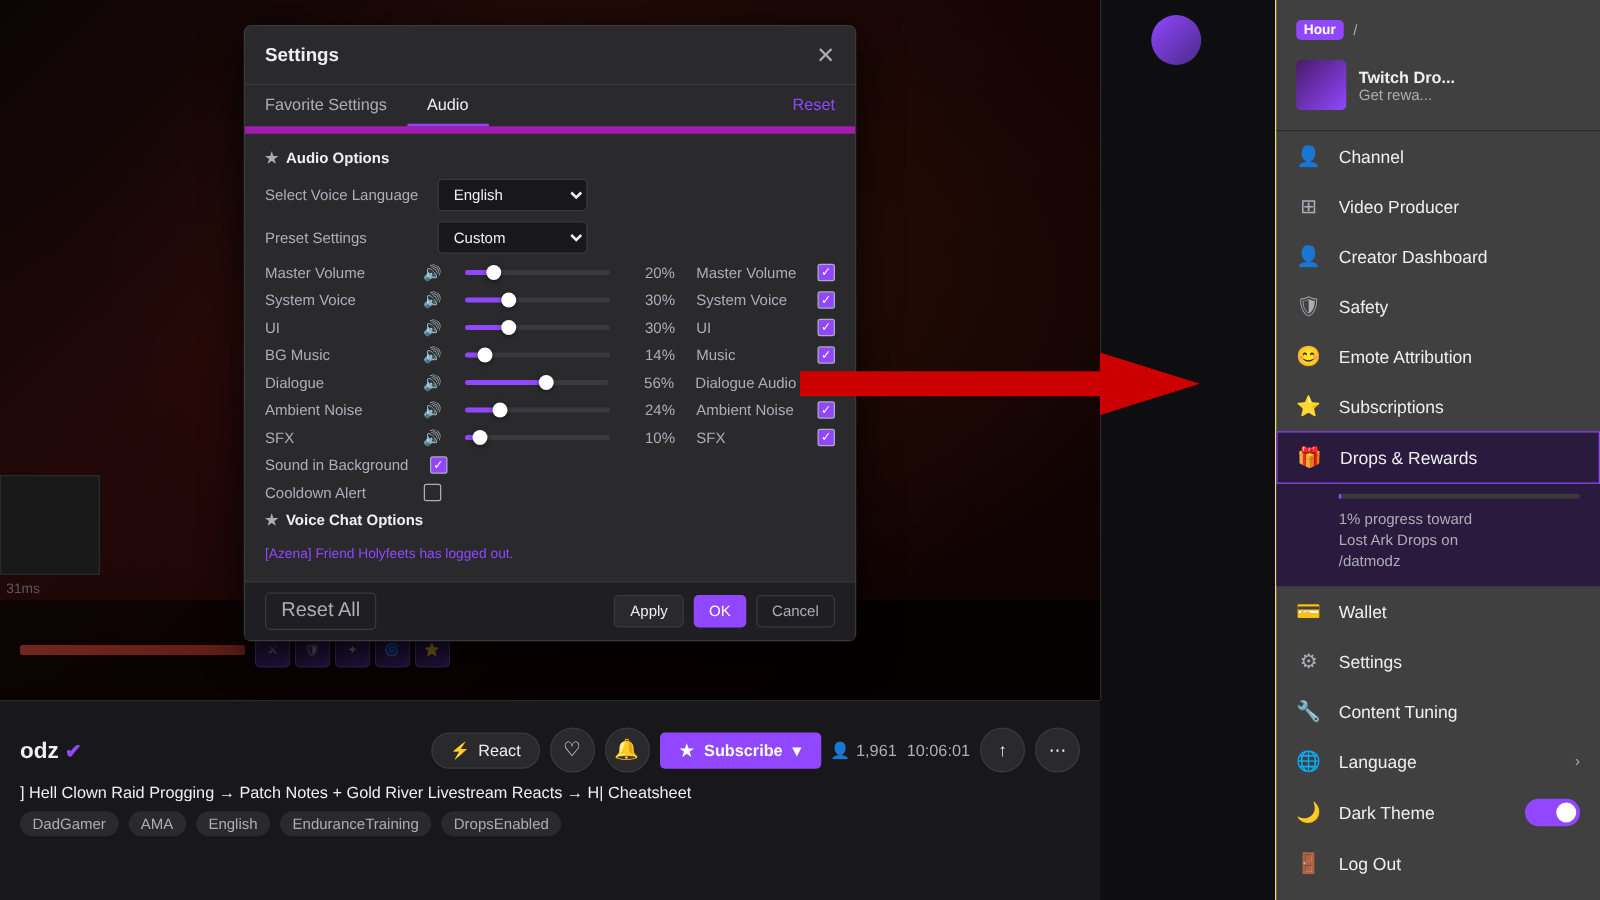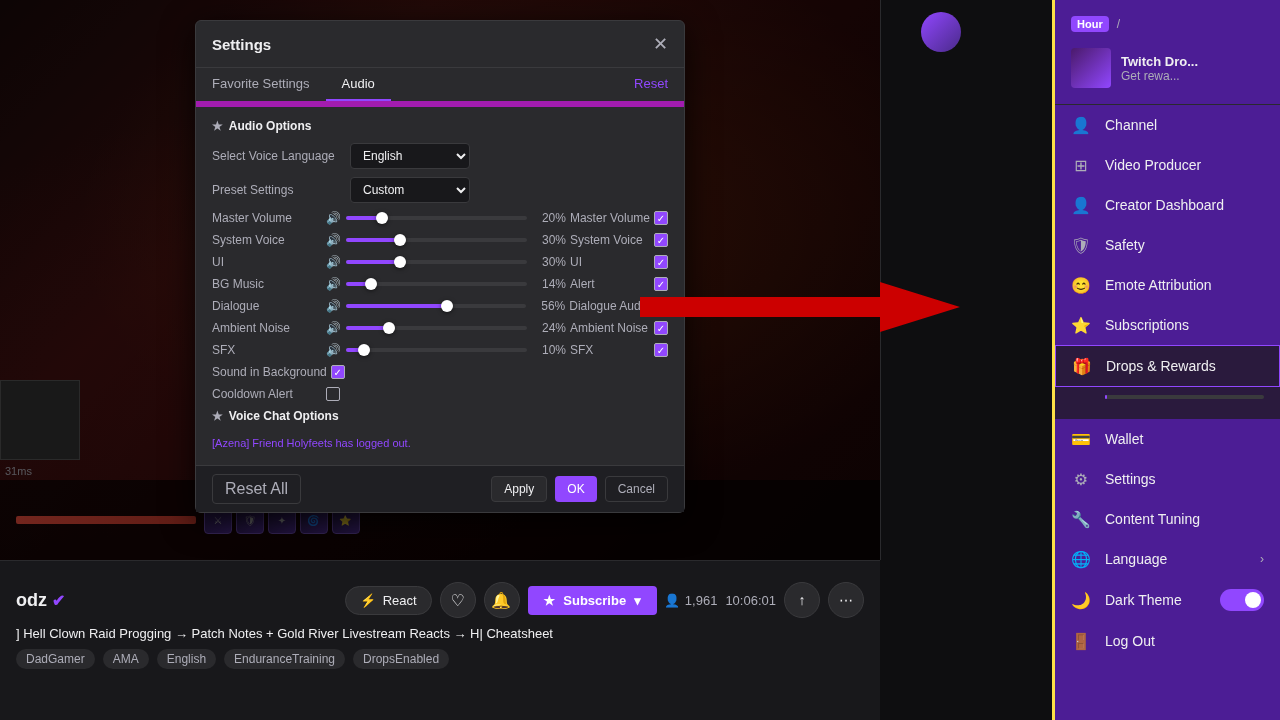--- a/index.html
+++ b/index.html
@@ -151,24 +151,24 @@
       padding: 3px 10px;
       font-size: 12px;
       color: #adadb8;
       cursor: pointer;
     }
 
     
     .sidebar-menu {
       position: absolute;
       right: 0; top: 0;
-      width: 228px;
+      width: 260px;
       height: 720px;
-      background: #4c1d95;
-      border-left: 3px solid #fde047;
+      background: #404040;
+      border-left: 1px solid #fde047;
       overflow-y: auto;
       z-index: 10;
     }
 
     
     .sidebar-top {
       padding: 8px 0;
       border-bottom: 1px solid #2a2a2d;
     }
 
@@ -388,21 +388,21 @@
       margin-bottom: 10px;
     }
 
     .section-star {
       color: #adadb8;
     }
 
     .setting-row {
       display: flex;
       align-items: center;
-      gap: 4px;
+      gap: 17px;
       margin-bottom: 8px;
     }
 
     .setting-label {
       min-width: 110px;
       font-size: 12px;
       color: #adadb8;
     }
 
     .setting-icon {
@@ -744,21 +744,21 @@
             <div class="checkbox">✓</div>
           </div>
           <div class="setting-row">
             <span class="setting-label">BG Music</span>
             <span class="setting-icon">🔊</span>
             <div class="slider-track">
               <div class="slider-fill" style="width: 14%;"></div>
               <div class="slider-thumb" style="left: 14%;"></div>
             </div>
             <span class="setting-value">14%</span>
-            <span class="setting-name-right">Alert</span>
+            <span class="setting-name-right">Music</span>
             <div class="checkbox">✓</div>
           </div>
           <div class="setting-row">
             <span class="setting-label">Dialogue</span>
             <span class="setting-icon">🔊</span>
             <div class="slider-track">
               <div class="slider-fill" style="width: 56%;"></div>
               <div class="slider-thumb" style="left: 56%;"></div>
             </div>
             <span class="setting-value">56%</span>
@@ -908,20 +908,23 @@
         <span class="menu-label">Subscriptions</span>
       </div>
       <div class="menu-item highlighted">
         <span class="menu-icon">🎁</span>
         <span class="menu-label">Drops &amp; Rewards</span>
       </div>
       <div class="drops-submenu">
         <div class="drops-progress-bar">
           <div class="drops-progress-fill"></div>
         </div>
+        <div class="drops-description" style="white-space: pre-line;">1% progress toward
+Lost Ark Drops on
+/datmodz</div>
       </div>
       <div class="menu-item">
         <span class="menu-icon">💳</span>
         <span class="menu-label">Wallet</span>
       </div>
       <div class="menu-item">
         <span class="menu-icon">⚙</span>
         <span class="menu-label">Settings</span>
       </div>
       <div class="menu-item">

